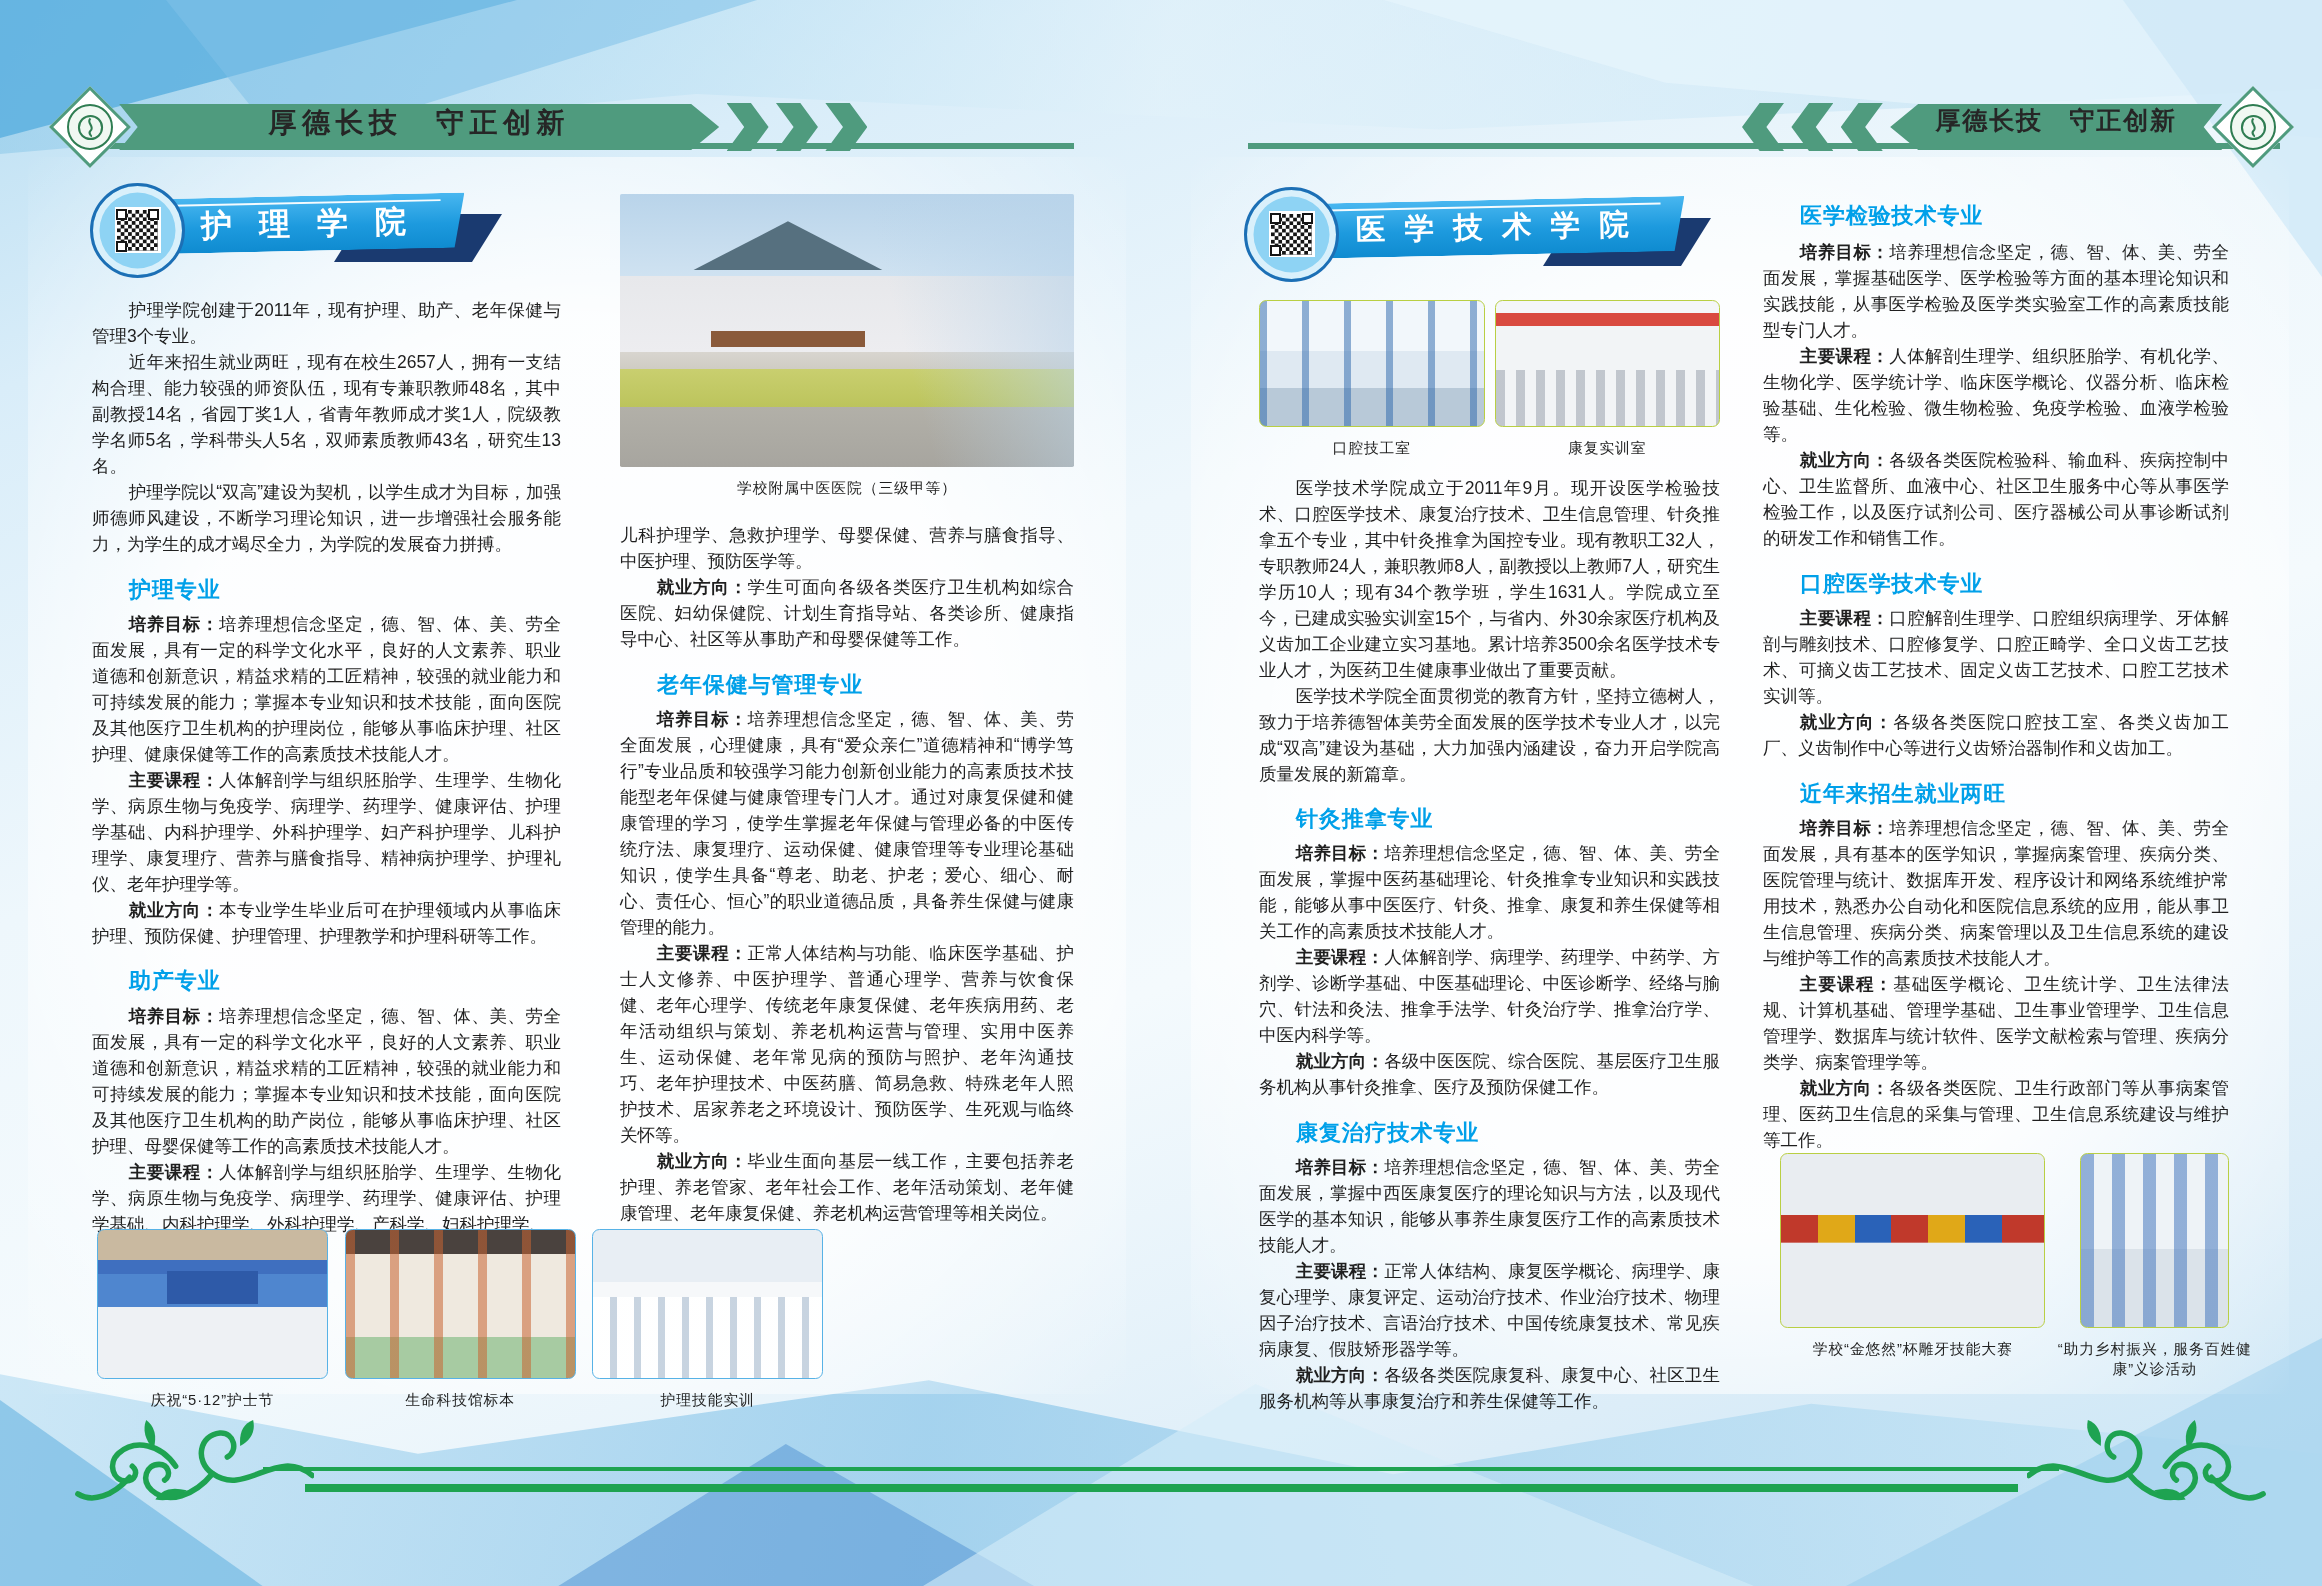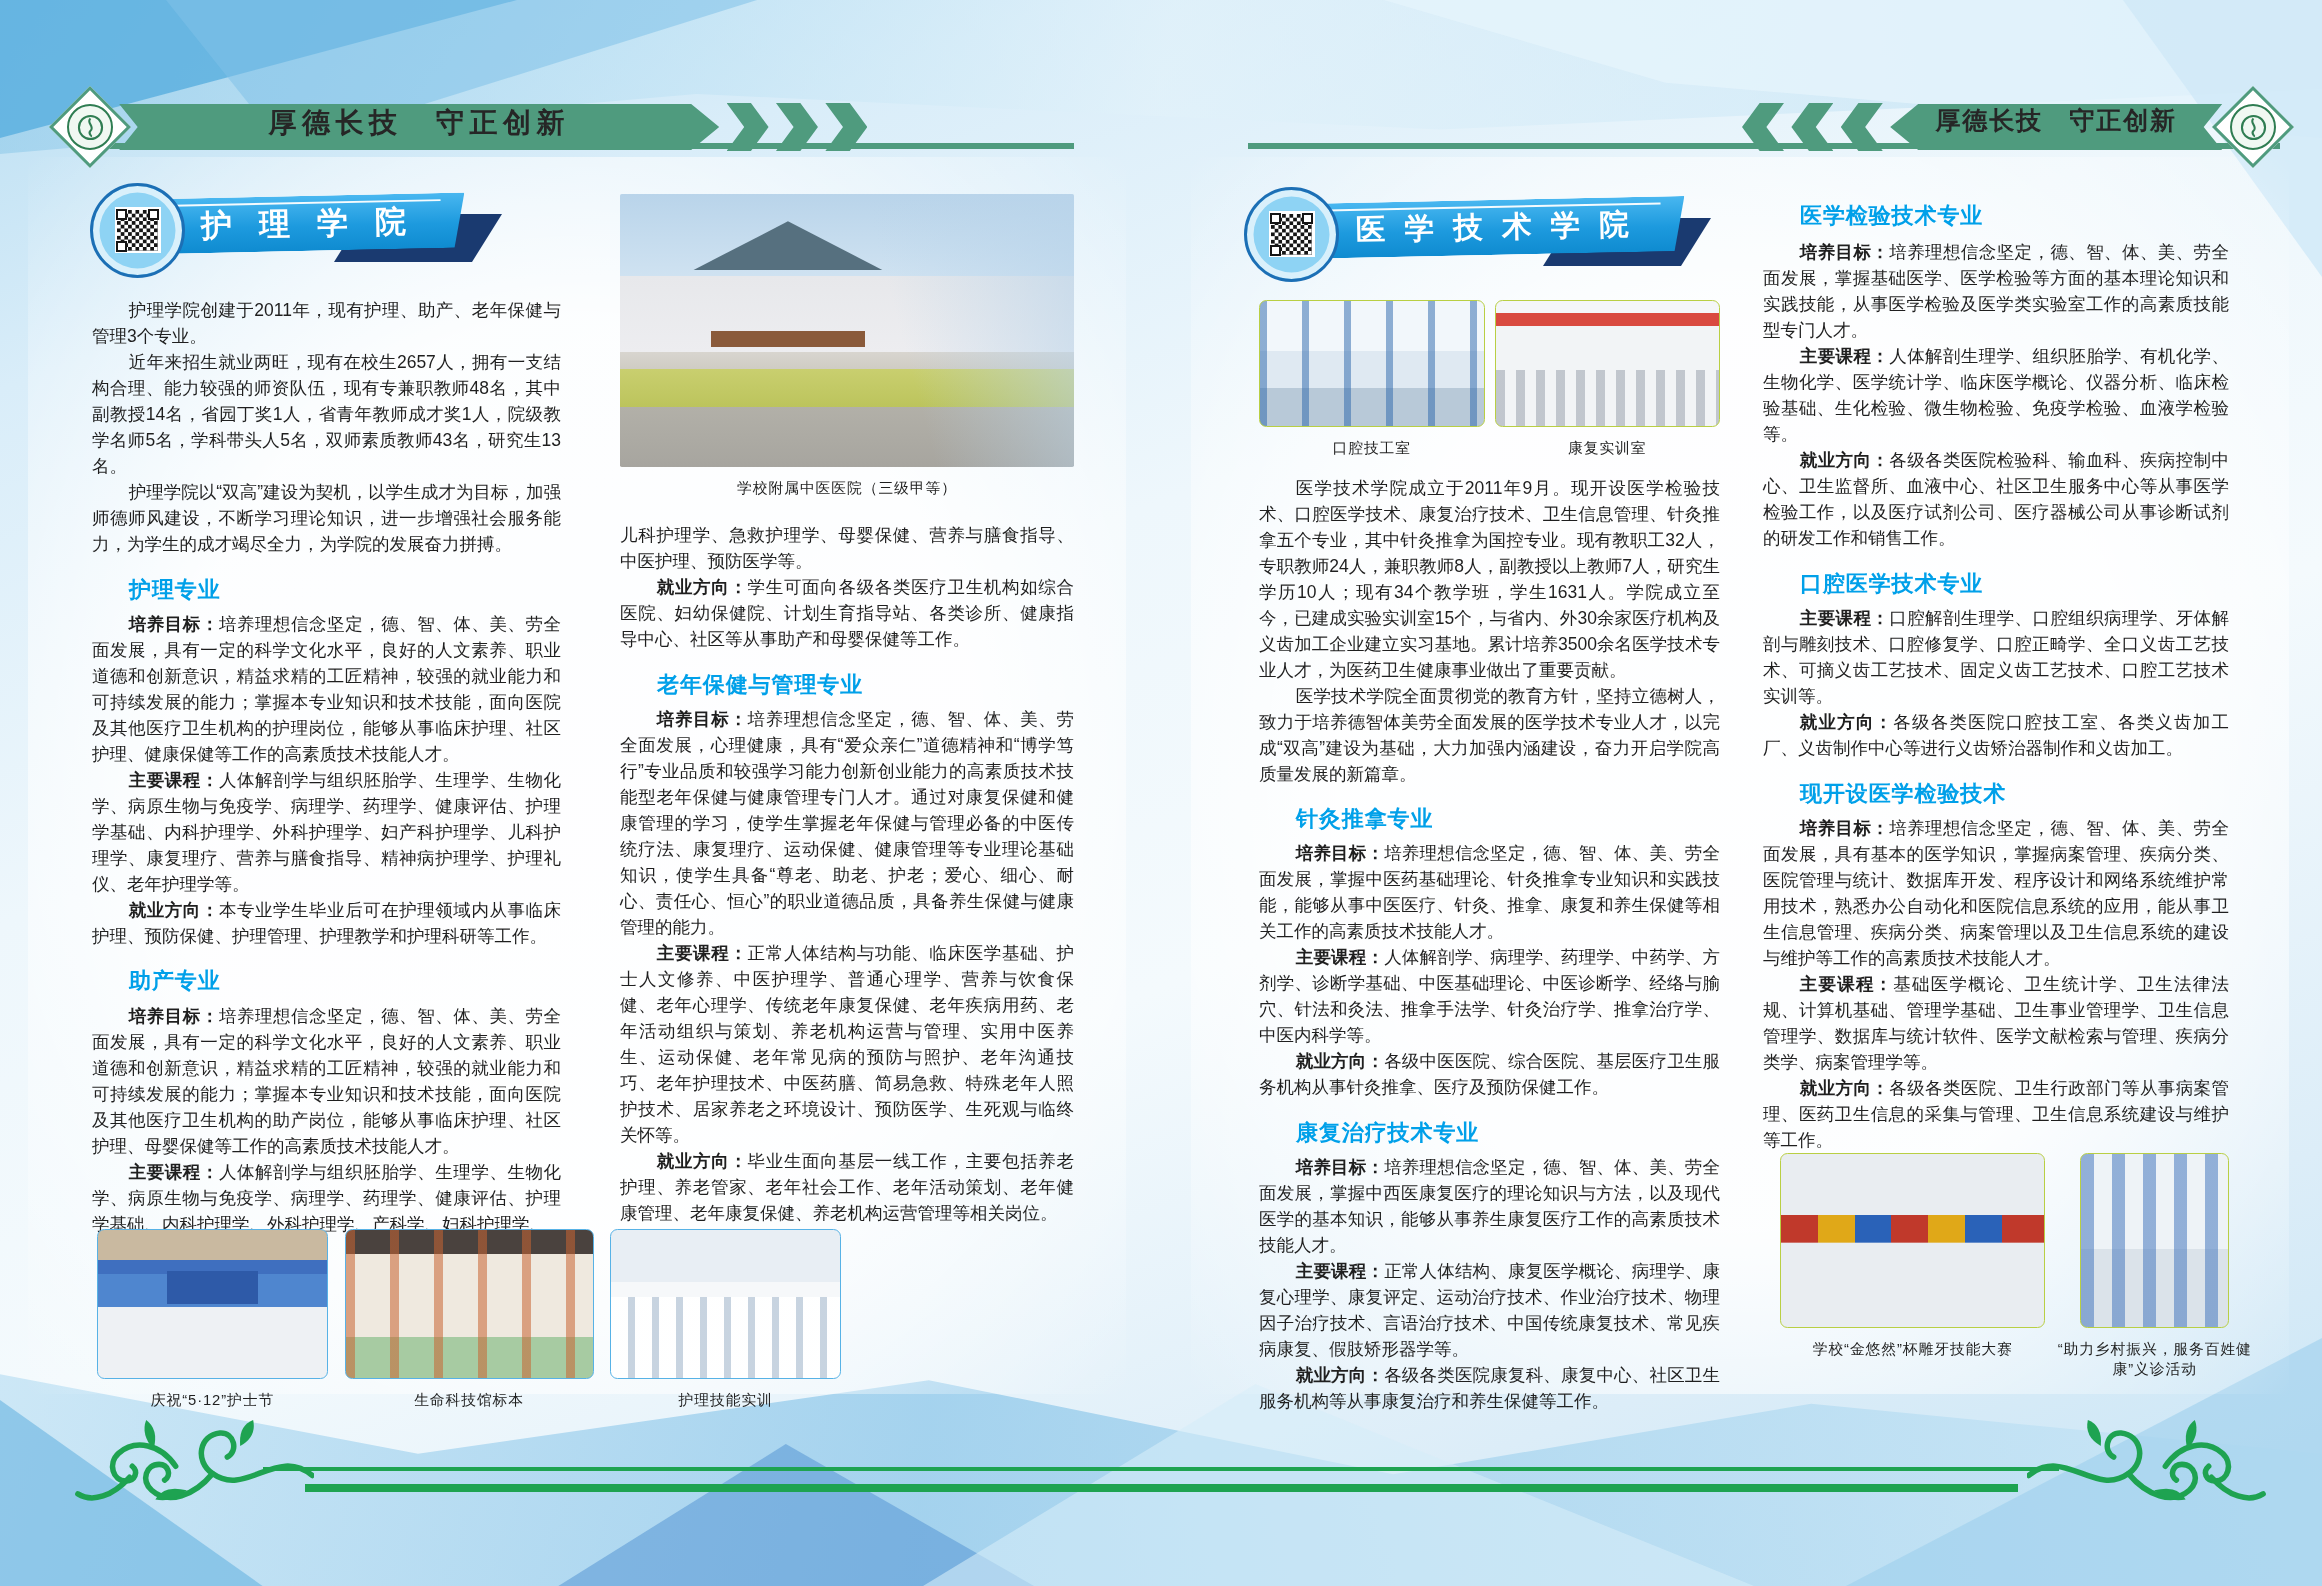--- a/index.html
+++ b/index.html
@@ -165,21 +165,21 @@
     <p><b class="lbl">培养目标：</b><span>培养理想信念坚定，德、智、体、美、劳全面发展，心理健康，具有“爱众亲仁”道德精神和“博学笃行”专业品质和较强学习能力创新创业能力的高素质技术技能型老年保健与健康管理专门人才。通过对康复保健和健康管理的学习，使学生掌握老年保健与管理必备的中医传统疗法、康复理疗、运动保健、健康管理等专业理论基础知识，使学生具备“尊老、助老、护老；爱心、细心、耐心、责任心、恒心”的职业道德品质，具备养生保健与健康管理的能力。</span></p>
     <p><b class="lbl">主要课程：</b><span>正常人体结构与功能、临床医学基础、护士人文修养、中医护理学、普通心理学、营养与饮食保健、老年心理学、传统老年康复保健、老年疾病用药、老年活动组织与策划、养老机构运营与管理、实用中医养生、运动保健、老年常见病的预防与照护、老年沟通技巧、老年护理技术、中医药膳、简易急救、特殊老年人照护技术、居家养老之环境设计、预防医学、生死观与临终关怀等。</span></p>
     <p><b class="lbl">就业方向：</b><span>毕业生面向基层一线工作，主要包括养老护理、养老管家、老年社会工作、老年活动策划、老年健康管理、老年康复保健、养老机构运营管理等相关岗位。</span></p>
   </div>
 
   <div class="figrow" style="left:97px;top:1229px;width:976px;gap:16.6px;">
     <div class="fig" style="width:231px;">
       <div class="ph ph-festival"></div>
       <div class="cap">庆祝“5·12”护士节</div>
     </div>
-    <div class="fig" style="width:249px;">
+    <div class="fig" style="width:231px;">
       <div class="ph ph-museum"></div>
       <div class="cap">生命科技馆标本</div>
     </div>
     <div class="fig" style="width:231px;">
       <div class="ph ph-train"></div>
       <div class="cap">护理技能实训</div>
     </div>
   </div>
 
   <svg class="flourish" viewBox="0 0 270 110" style="left:65px;top:1418px;">
@@ -255,21 +255,21 @@
   </div>
 
   <div class="col ygreen" style="left:1763px;top:189px;width:466px;">
     <div class="h3 first">医学检验技术专业</div>
     <p><b class="lbl">培养目标：</b><span>培养理想信念坚定，德、智、体、美、劳全面发展，掌握基础医学、医学检验等方面的基本理论知识和实践技能，从事医学检验及医学类实验室工作的高素质技能型专门人才。</span></p>
     <p><b class="lbl">主要课程：</b><span>人体解剖生理学、组织胚胎学、有机化学、生物化学、医学统计学、临床医学概论、仪器分析、临床检验基础、生化检验、微生物检验、免疫学检验、血液学检验等。</span></p>
     <p><b class="lbl">就业方向：</b><span>各级各类医院检验科、输血科、疾病控制中心、卫生监督所、血液中心、社区卫生服务中心等从事医学检验工作，以及医疗试剂公司、医疗器械公司从事诊断试剂的研发工作和销售工作。</span></p>
     <div class="h3">口腔医学技术专业</div>
     <p><b class="lbl">主要课程：</b><span>口腔解剖生理学、口腔组织病理学、牙体解剖与雕刻技术、口腔修复学、口腔正畸学、全口义齿工艺技术、可摘义齿工艺技术、固定义齿工艺技术、口腔工艺技术实训等。</span></p>
     <p><b class="lbl">就业方向：</b><span>各级各类医院口腔技工室、各类义齿加工厂、义齿制作中心等进行义齿矫治器制作和义齿加工。</span></p>
-    <div class="h3">现开设医学检验技术</div>
+    <div class="h3">近年来招生就业两旺</div>
     <p><b class="lbl">培养目标：</b><span>培养理想信念坚定，德、智、体、美、劳全面发展，具有基本的医学知识，掌握病案管理、疾病分类、医院管理与统计、数据库开发、程序设计和网络系统维护常用技术，熟悉办公自动化和医院信息系统的应用，能从事卫生信息管理、疾病分类、病案管理以及卫生信息系统的建设与维护等工作的高素质技术技能人才。</span></p>
     <p><b class="lbl">主要课程：</b><span>基础医学概论、卫生统计学、卫生法律法规、计算机基础、管理学基础、卫生事业管理学、卫生信息管理学、数据库与统计软件、医学文献检索与管理、疾病分类学、病案管理学等。</span></p>
     <p><b class="lbl">就业方向：</b><span>各级各类医院、卫生行政部门等从事病案管理、医药卫生信息的采集与管理、卫生信息系统建设与维护等工作。</span></p>
     <div style="display:flex;gap:35px;margin-top:0;padding-left:17px;">
       <div class="fig" style="width:277px;">
         <div class="ph ph-carve"></div>
         <div class="cap">学校“金悠然”杯雕牙技能大赛</div>
       </div>
       <div class="fig" style="width:155px;">
         <div class="ph ph-clinic"></div>

